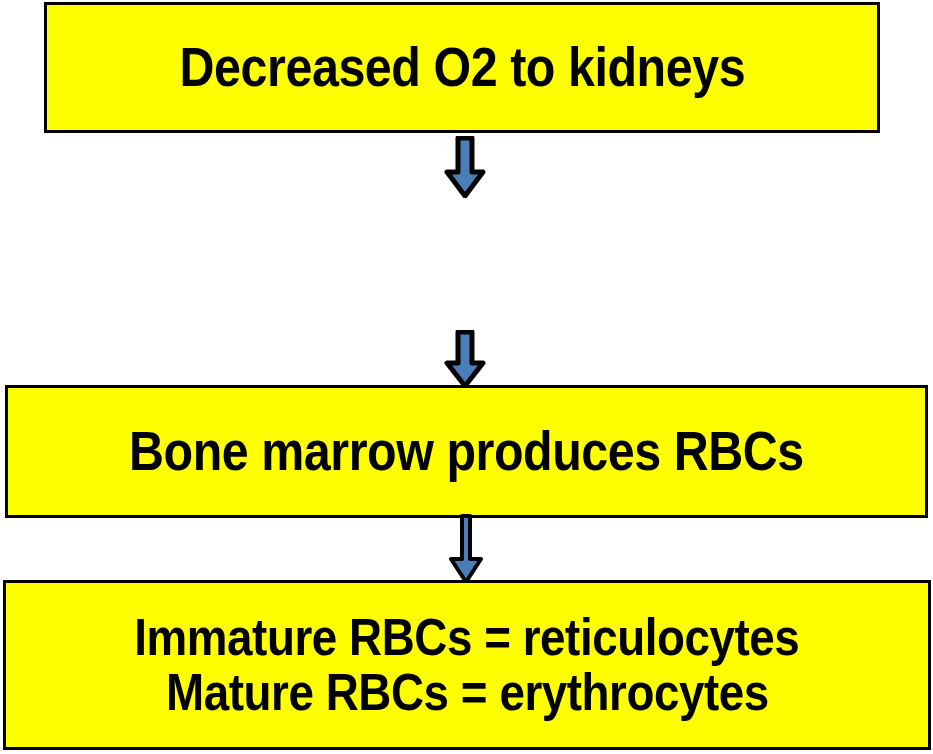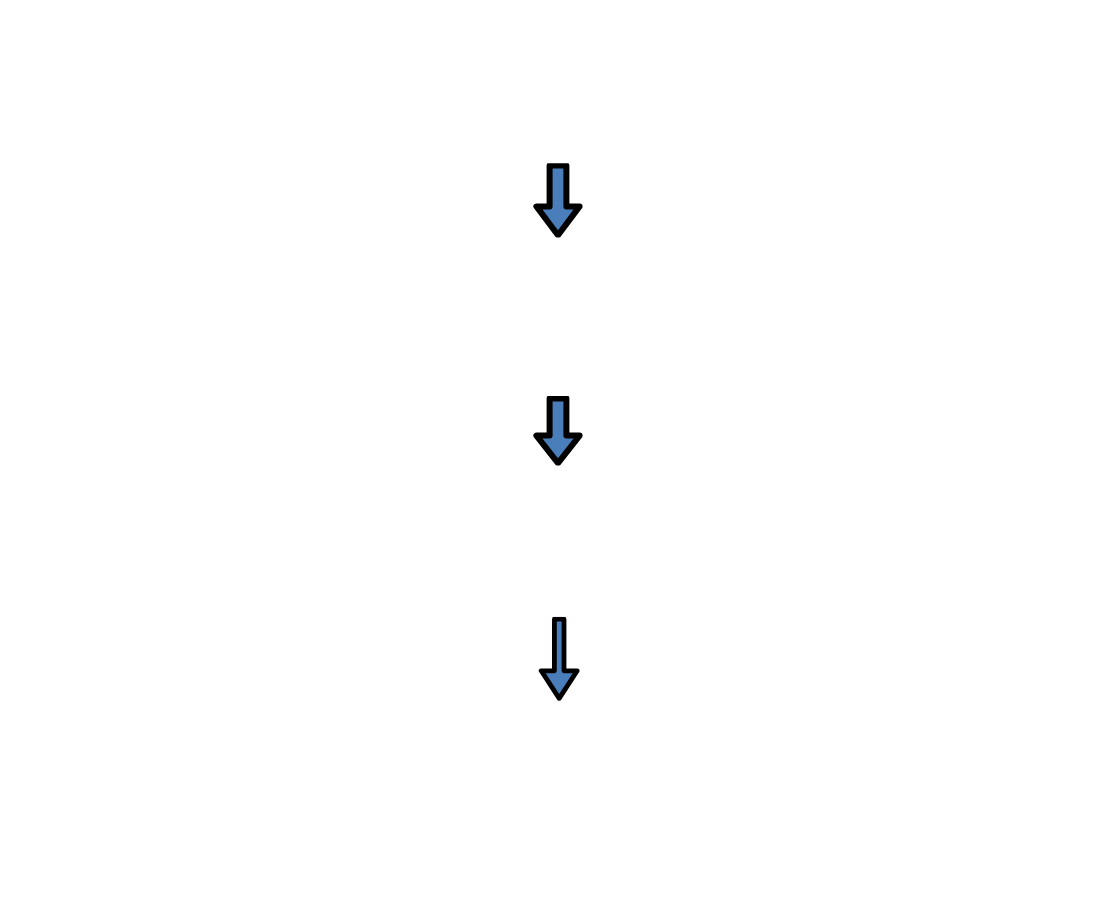--- a/index.html
+++ b/index.html
@@ -53,29 +53,39 @@
   }
   #arrow-1 { left: 443px; top: 136px; width: 44px; height: 62px; }
   #arrow-2 { left: 443px; top: 330px; width: 44px; height: 58px; }
   #arrow-3 { left: 447px; top: 514px; width: 38px; height: 70px; }
 </style>
 </head>
 <body>
 
 <div id="canvas">
 
+  <div class="flow-box" id="box-1">
+    <div class="flow-box-label">Decreased O2 to kidneys</div>
+  </div>
 
   <svg class="connector" id="arrow-1" viewBox="0 0 44 62">
     <polygon points="15,2 29,2 29,36 40,36 22,60 4,36 15,36" fill="#4a7ebb" stroke="#000000" stroke-width="5" stroke-linejoin="round"></polygon>
   </svg>
 
 
   <svg class="connector" id="arrow-2" viewBox="0 0 44 58">
     <polygon points="15,2 29,2 29,33 40,33 22,56 4,33 15,33" fill="#4a7ebb" stroke="#000000" stroke-width="5" stroke-linejoin="round"></polygon>
   </svg>
 
+  <div class="flow-box" id="box-3">
+    <div class="flow-box-label">Bone marrow produces RBCs</div>
+  </div>
 
   <svg class="connector" id="arrow-3" viewBox="0 0 38 70">
     <polygon points="15,2 23,2 23,45 34,45 19,68 4,45 15,45" fill="#4a7ebb" stroke="#000000" stroke-width="4" stroke-linejoin="round"></polygon>
   </svg>
 
+  <div class="flow-box" id="box-4">
+    <div class="flow-box-label">Immature RBCs = reticulocytes</div>
+    <div class="flow-box-label">Mature RBCs = erythrocytes</div>
+  </div>
 
 </div>
 
 </body></html>

